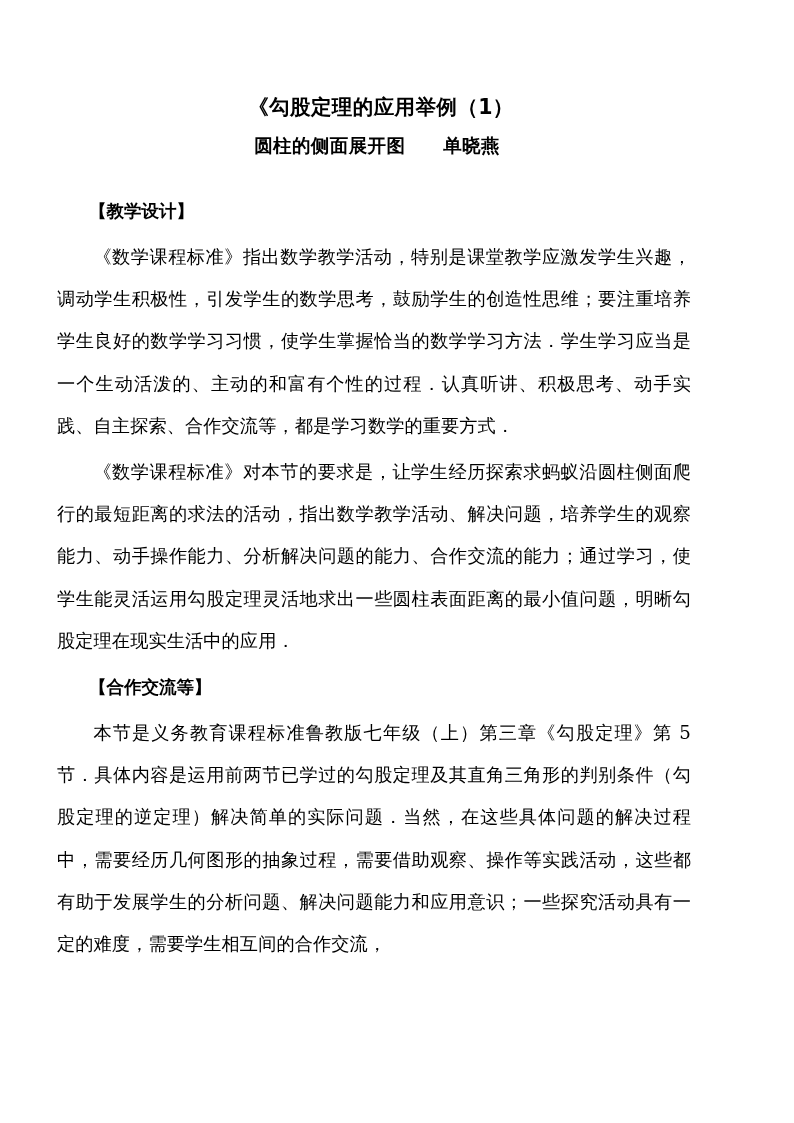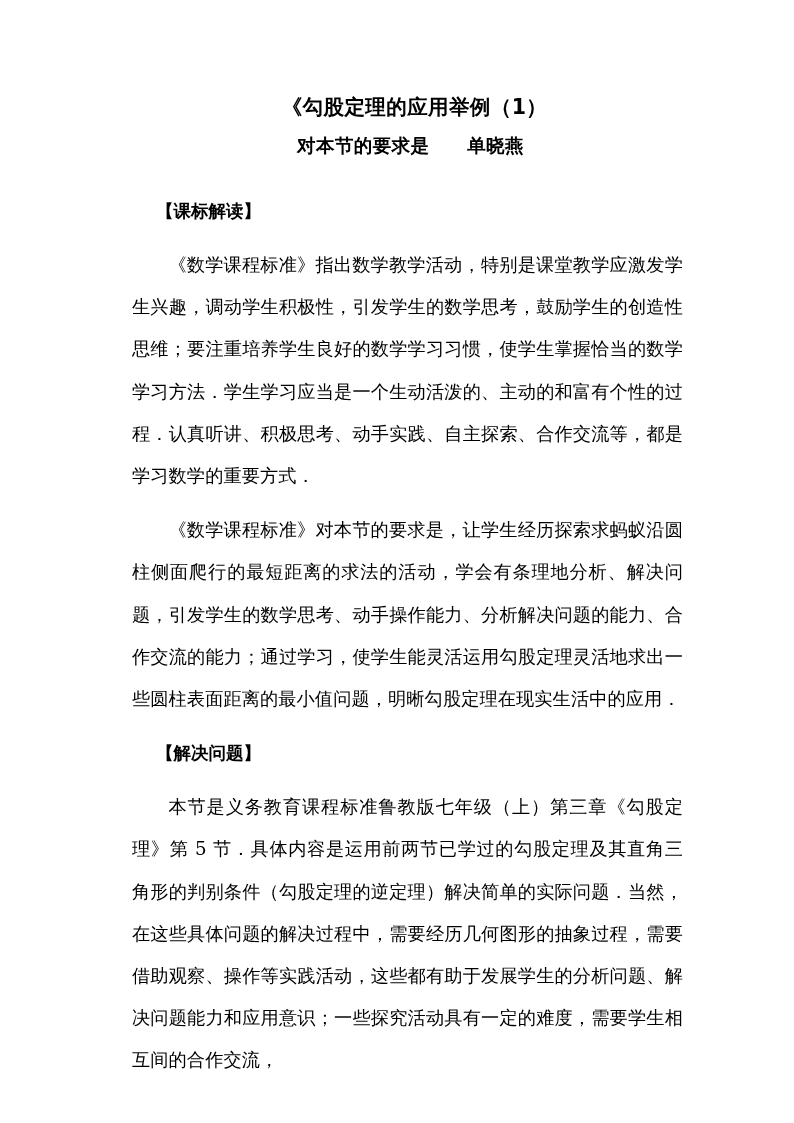--- a/index.html
+++ b/index.html
@@ -13,21 +13,21 @@
     overflow: hidden;
     font-family: "DejaVu Serif", "Liberation Serif", serif;
     color: #000000;
   }
   .page {
     position: relative;
     width: 794px;
     height: 1123px;
     background: #ffffff;
     box-sizing: border-box;
-    padding: 88px 99px 0 120px;
+    padding: 88px 99px 0 53px;
   }
   .doc-title {
     text-align: center;
     font-family: "DejaVu Sans", "Liberation Sans", sans-serif;
     font-weight: bold;
     font-size: 20.5px;
     line-height: 38px;
     letter-spacing: 0.4px;
     margin: 0;
   }
@@ -53,40 +53,40 @@
     margin: 0;
     padding-left: 36px;
     white-space: pre;
   }
   .heading-gap-top {
     margin-top: 24px;
   }
   .body-para {
     font-size: 18.2px;
     line-height: 42.2px;
-    margin: 12px;
+    margin: 4px;
     text-align: justify;
     text-justify: inter-ideograph;
     text-indent: 2em;
     letter-spacing: 0.1px;
   }
 </style>
 </head>
 <body>
 
 <div class="page">
 
   <div class="doc-title">
     <span class="title-line title-line-1">《勾股定理的应用举例（1）</span>
-    <span class="author-line">对本节的要求是　　单晓燕</span>
+    <span class="author-line">圆柱的侧面展开图　　单晓燕</span>
   </div>
 
-  <h2 class="section-heading heading-gap-top">【课标解读】</h2>
+  <h2 class="section-heading heading-gap-top">【教学设计】</h2>
 
   <p class="body-para">《数学课程标准》指出数学教学活动，特别是课堂教学应激发学生兴趣，调动学生积极性，引发学生的数学思考，鼓励学生的创造性思维；要注重培养学生良好的数学学习习惯，使学生掌握恰当的数学学习方法．学生学习应当是一个生动活泼的、主动的和富有个性的过程．认真听讲、积极思考、动手实践、自主探索、合作交流等，都是学习数学的重要方式．</p>
 
-  <p class="body-para">《数学课程标准》对本节的要求是，让学生经历探索求蚂蚁沿圆柱侧面爬行的最短距离的求法的活动，学会有条理地分析、解决问题，引发学生的数学思考、动手操作能力、分析解决问题的能力、合作交流的能力；通过学习，使学生能灵活运用勾股定理灵活地求出一些圆柱表面距离的最小值问题，明晰勾股定理在现实生活中的应用．</p>
+  <p class="body-para">《数学课程标准》对本节的要求是，让学生经历探索求蚂蚁沿圆柱侧面爬行的最短距离的求法的活动，指出数学教学活动、解决问题，培养学生的观察能力、动手操作能力、分析解决问题的能力、合作交流的能力；通过学习，使学生能灵活运用勾股定理灵活地求出一些圆柱表面距离的最小值问题，明晰勾股定理在现实生活中的应用．</p>
 
-  <h2 class="section-heading">【解决问题】</h2>
+  <h2 class="section-heading">【合作交流等】</h2>
 
   <p class="body-para">本节是义务教育课程标准鲁教版七年级（上）第三章《勾股定理》第 5 节．具体内容是运用前两节已学过的勾股定理及其直角三角形的判别条件（勾股定理的逆定理）解决简单的实际问题．当然，在这些具体问题的解决过程中，需要经历几何图形的抽象过程，需要借助观察、操作等实践活动，这些都有助于发展学生的分析问题、解决问题能力和应用意识；一些探究活动具有一定的难度，需要学生相互间的合作交流，</p>
 
 </div>
 
 </body></html>

